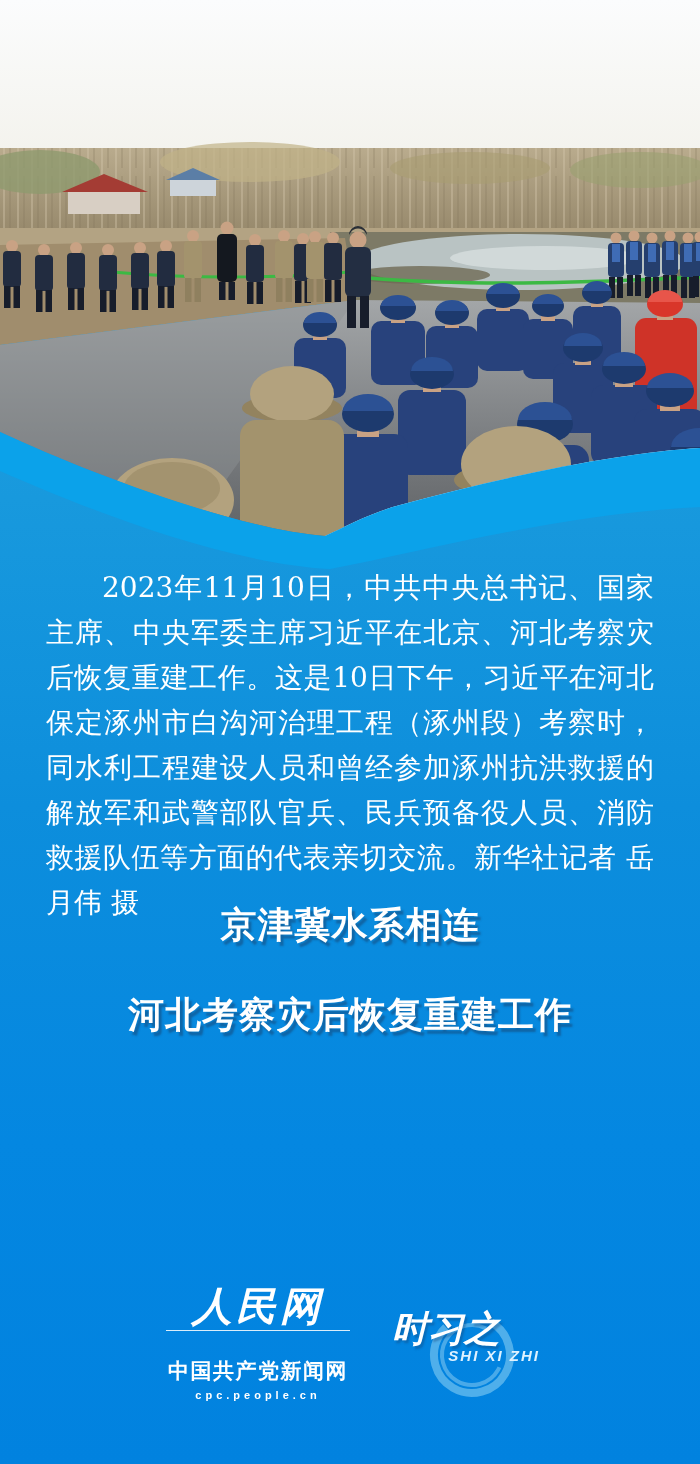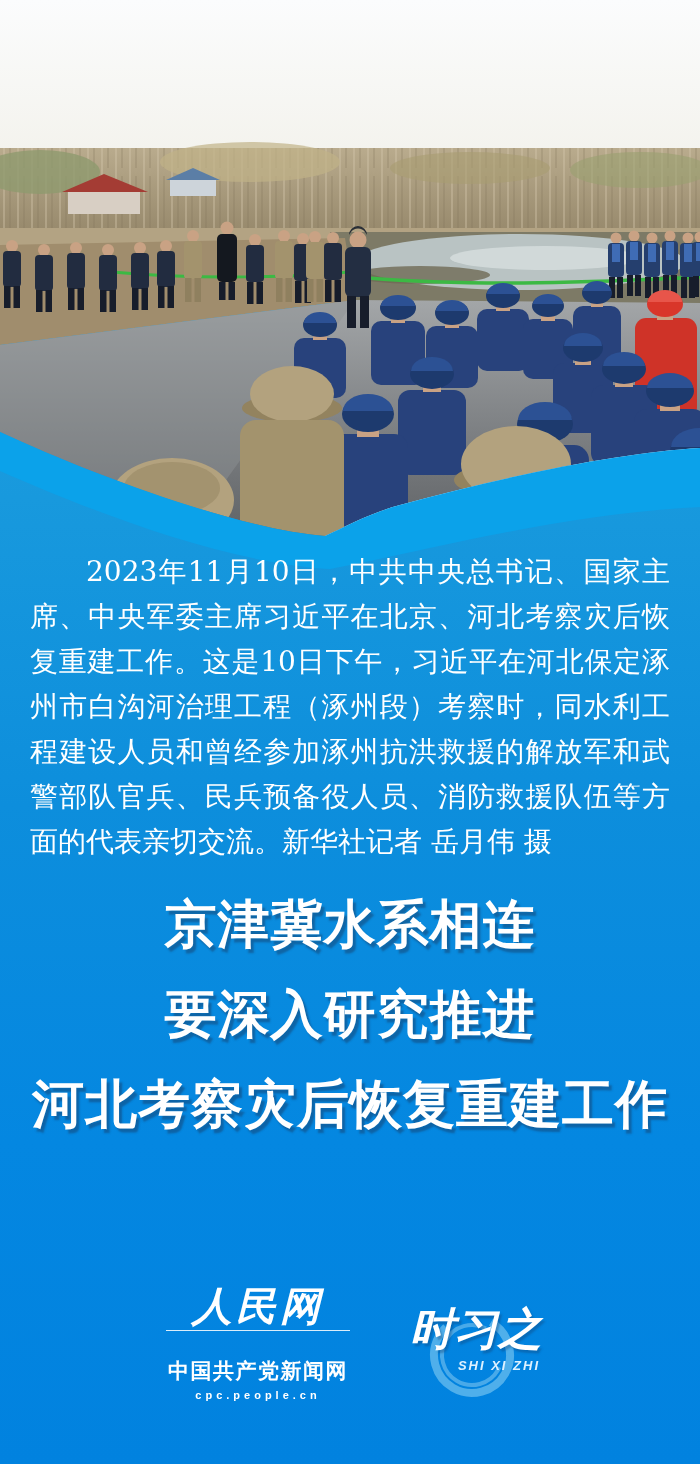--- a/index.html
+++ b/index.html
@@ -13,42 +13,42 @@
   .suit{fill:#222c40}.pants{fill:#171d2b}.skin{fill:#c9a284}
   .camo{fill:#a3936d}.camopants{fill:#8f805f}
   .coat{fill:#14181f}
   .track{fill:#253f6e}.trackpanel{fill:#3f6cb5}
   .bluebody{fill:#28427c}.cap{fill:#1d3a6e}.captop{fill:#2c5194}
   .camohat{fill:#b3a27e}.camohatdark{fill:#93835f}
   
   .caption{position:absolute;top:549px;left:30px;width:640px;color:#fff;
            font-family:"DejaVu Serif","Liberation Serif",serif;
            font-size:28px;line-height:45px;text-align:justify;}
-  .caption p{margin:0;text-indent:2em;}
+  .caption p{margin:16px;text-indent:2em;}
   
   .headline{position:absolute;top:880px;left:0;width:700px;text-align:center;}
   .headline .hl{height:90px;display:flex;align-items:center;justify-content:center;
-                color:#fff;font-size:52px;font-weight:bold;letter-spacing:1px;
+                color:#fff;font-size:36px;font-weight:bold;letter-spacing:1px;
                 font-family:"DejaVu Sans","Liberation Sans",sans-serif;
                 text-shadow:3px 4px 2px rgba(25,55,95,.45);white-space:nowrap;}
   
   .footer{position:absolute;top:1285px;left:0;width:700px;display:flex;
           justify-content:center;align-items:flex-start;gap:34px;color:#fff;}
   .pn-block{text-align:center;width:200px;}
   .pn-script{font-family:"DejaVu Serif","Liberation Serif",serif;font-style:italic;
              font-weight:bold;font-size:40px;line-height:42px;letter-spacing:4px;}
   .pn-divider{height:1px;background:rgba(255,255,255,.85);margin:3px 8px 4px 8px;}
   .pn-site{font-size:21px;font-weight:bold;letter-spacing:1.5px;line-height:26px;margin-top:27px;}
   .pn-domain{font-size:11px;font-weight:bold;letter-spacing:4px;line-height:22px;}
   .sxz-block{position:relative;width:150px;height:120px;margin-top:6px;}
   .sxz-swirl{position:absolute;left:28px;top:8px;}
-  .sxz-title{position:absolute;left:0;top:14px;width:150px;text-align:right;
-             font-size:44px;font-weight:bold;font-style:italic;line-height:48px;
+  .sxz-title{position:absolute;left:0;top:14px;width:150px;text-align:left;
+             font-size:36px;font-weight:bold;font-style:italic;line-height:48px;
              text-shadow:2px 3px 2px rgba(20,60,110,.35);white-space:nowrap;}
-  .sxz-sub{position:absolute;right:2px;top:67px;font-size:13px;font-weight:bold;
+  .sxz-sub{position:absolute;right:2px;top:56px;font-size:15px;font-weight:bold;
            letter-spacing:2px;color:#dff2ff;font-style:italic;}
 </style>
 </head>
 <body>
 
 <div class="poster">
 
   <div class="photo-wrap">
     <svg width="700" height="600" viewBox="0 0 700 600" xmlns="http://www.w3.org/2000/svg">
       <defs>
@@ -361,21 +361,20 @@
       <path d="M0,432 C90,474 240,530 325,536 C345,527 370,513 400,505 C520,472 630,452 700,448 L700,507 C560,514 430,550 330,569 C220,563 80,506 0,471 Z" fill="#0ba2ea"></path>
     </svg>
   </div>
 
   <div class="caption">
     <p>2023年11月10日，中共中央总书记、国家主席、中央军委主席习近平在北京、河北考察灾后恢复重建工作。这是10日下午，习近平在河北保定涿州市白沟河治理工程（涿州段）考察时，同水利工程建设人员和曾经参加涿州抗洪救援的解放军和武警部队官兵、民兵预备役人员、消防救援队伍等方面的代表亲切交流。新华社记者 岳月伟 摄</p>
   </div>
 
   <div class="headline">
     <div class="hl">京津冀水系相连</div>
-    <div class="hl">要深入研究推进</div>
     <div class="hl">河北考察灾后恢复重建工作</div>
   </div>
 
   <div class="footer">
     <div class="pn-block">
       <div class="pn-script">人民网</div>
       <div class="pn-divider"></div>
       <div class="pn-site">中国共产党新闻网</div>
       <div class="pn-domain">cpc.people.cn</div>
     </div>

